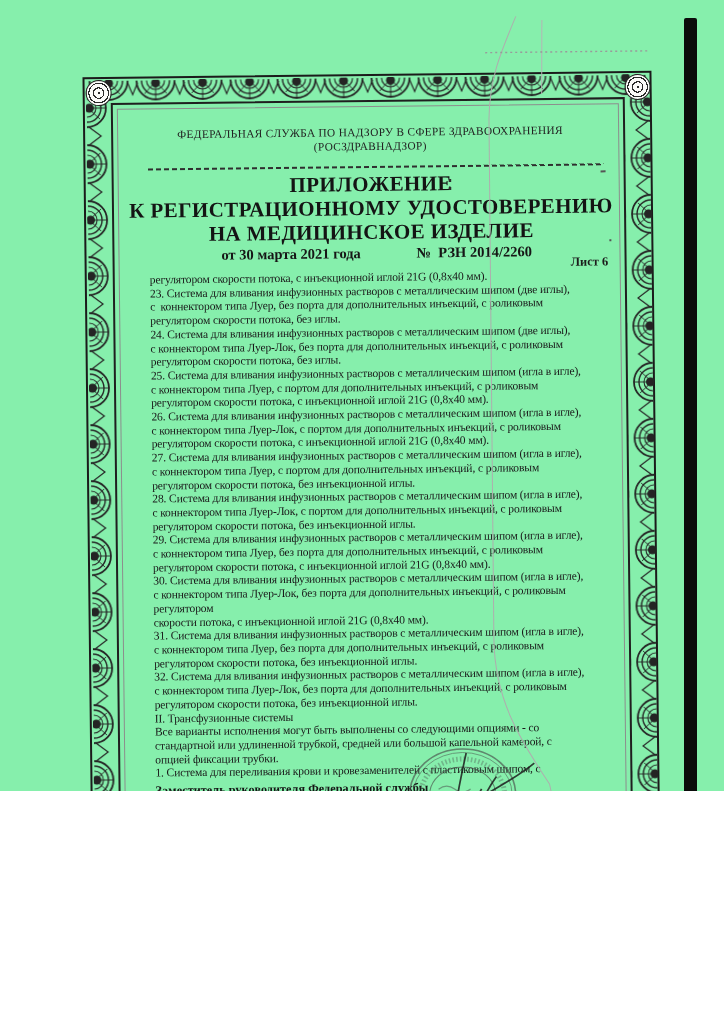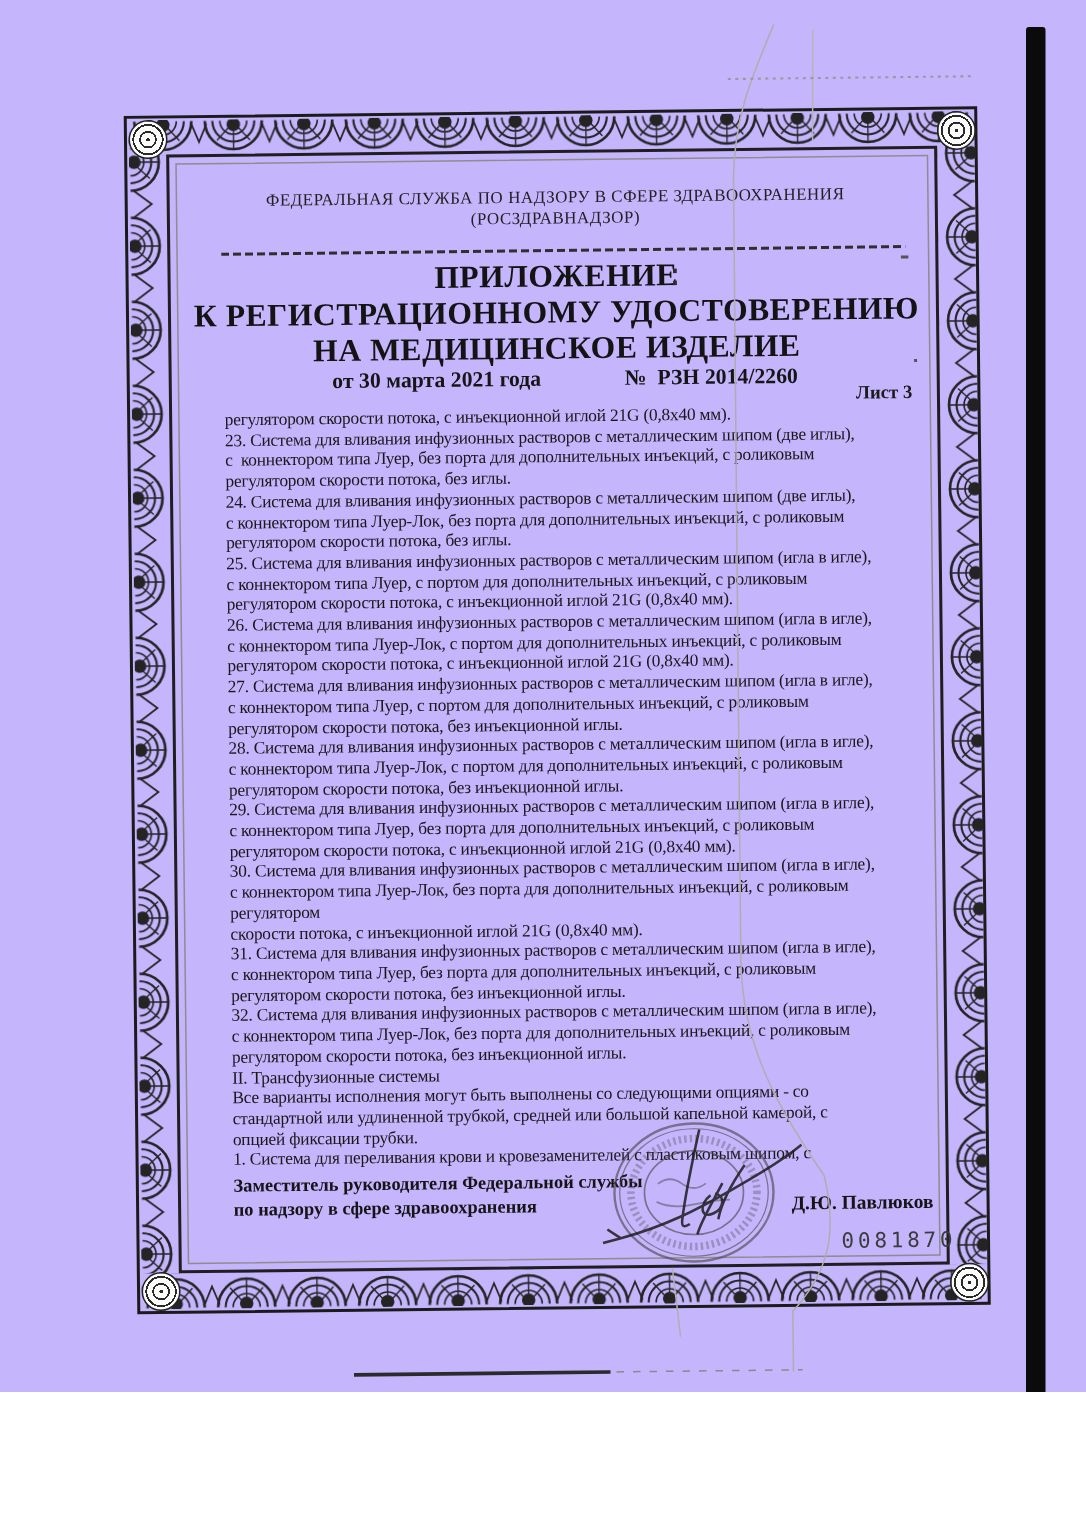--- a/index.html
+++ b/index.html
@@ -1,16 +1,16 @@
 <!DOCTYPE html>
 <html><head>
 <meta charset="utf-8">
 <style>
   html,body{margin:0;padding:0;background:#ffffff;}
-  .canvas{position:relative;width:724px;height:928px;background:#c4b5fd;overflow:hidden;
+  .canvas{position:relative;width:724px;height:791px;background:#86efac;overflow:hidden;
           font-family:"Liberation Serif", serif;color:#1c1c1c;}
   .tilt{position:absolute;left:0;top:0;width:724px;height:1024px;
         transform:rotate(-0.65deg);transform-origin:372px 474px;}
   
   .frame-outer{position:absolute;left:87px;top:74px;width:569px;height:799px;
                border:2.5px solid #1b1b1b;box-sizing:border-box;}
   .frame-inner{position:absolute;left:115px;top:100px;width:514px;height:746px;
                border:2px solid #1f1f1f;box-sizing:border-box;}
   .frame-inner-thin{position:absolute;left:121px;top:106px;width:502px;height:734px;
                border:1px solid #8d8d8d;box-sizing:border-box;}
@@ -122,21 +122,21 @@
     <div class="frame-inner-thin"></div>
 
     <div class="hstrip agency" style="top:126px">ФЕДЕРАЛЬНАЯ СЛУЖБА ПО НАДЗОРУ В СФЕРЕ ЗДРАВООХРАНЕНИЯ</div>
     <div class="hstrip agency" style="top:140px">(РОСЗДРАВНАДЗОР)</div>
     <div class="divider"></div>
     <div class="hstrip title" style="top:172px">ПРИЛОЖЕНИЕ</div>
     <div class="hstrip title" style="top:196px">К РЕГИСТРАЦИОННОМУ УДОСТОВЕРЕНИЮ</div>
     <div class="hstrip title" style="top:220px">НА МЕДИЦИНСКОЕ ИЗДЕЛИЕ</div>
     <div class="dateline" style="left:224px;top:245px">от 30 марта 2021 года</div>
     <div class="dateline" style="left:419px;top:245px">№  РЗН 2014/2260</div>
-    <div class="sheet">Лист 3</div>
+    <div class="sheet">Лист 6</div>
 
     <div class="bodytext">
       <p>регулятором скорости потока, с инъекционной иглой 21G (0,8x40 мм).</p>
       <p>23. Система для вливания инфузионных растворов с металлическим шипом (две иглы),
 с  коннектором типа Луер, без порта для дополнительных инъекций, с роликовым
 регулятором скорости потока, без иглы.</p>
       <p>24. Система для вливания инфузионных растворов с металлическим шипом (две иглы),
 с коннектором типа Луер-Лок, без порта для дополнительных инъекций, с роликовым
 регулятором скорости потока, без иглы.</p>
       <p>25. Система для вливания инфузионных растворов с металлическим шипом (игла в игле),

